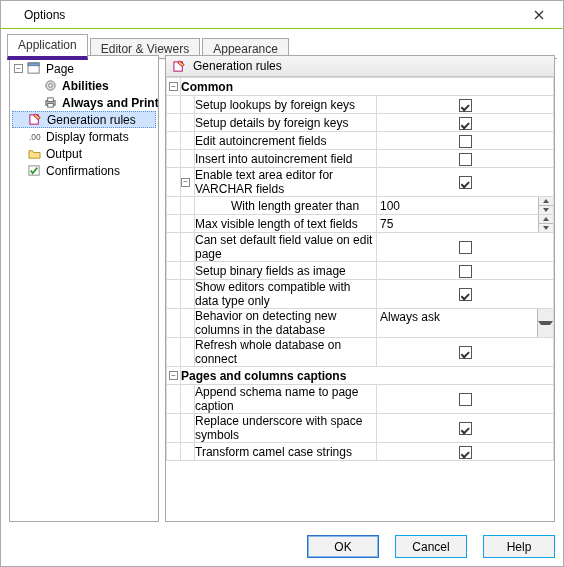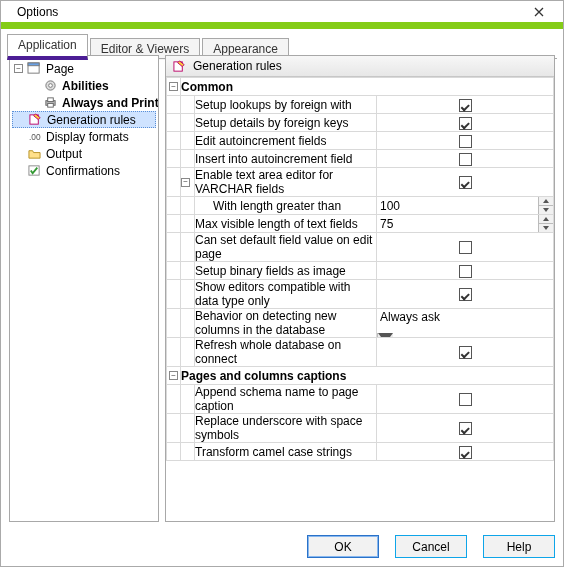--- a/index.html
+++ b/index.html
@@ -10,23 +10,23 @@
     color: #000;
     background: #fff;
     width: 564px; height: 567px;
     position: relative;
     border: 1px solid #aaa;
   }
   
   .titlebar {
     height: 28px;
     display: flex; align-items: center;
-    padding: 0 6px 0 16px;
+    padding: 0 6px 0 23px;
     background: #fff;
-    border-bottom: 7px solid #84cc16;
+    border-bottom: 1px solid #84cc16;
   }
   .titlebar .title { flex:1; font-size:12px; }
   .titlebar .close {
     width: 36px; height: 20px;
     display:flex; align-items:center; justify-content:center;
     color:#333;
   }
   
   .tabs {
     display:flex; align-items:flex-end;
@@ -144,21 +144,21 @@
     border-left:1px solid #bbb;
   }
   .spin .btns div {
     flex:1; background:#f1f1f1; border-bottom:1px solid #bbb;
     display:flex; align-items:center; justify-content:center;
   }
   .spin .btns div:last-child { border-bottom:none; }
   .tri { width:0;height:0;border-left:3px solid transparent;border-right:3px solid transparent;}
   .tri.up{border-bottom:4px solid #555;}
   .tri.dn{border-top:4px solid #555;}
-  .combo { display:flex; height:100%;flex-direction:column; }
+  .combo { display:flex; height:100%; }
   .combo span { flex:1; padding:0 3px; line-height:17px; }
   .combo .dd {
     width:16px; background:#eee; border-left:1px solid #bbb;
     display:flex; align-items:center; justify-content:center;
   }
   
   .btnbar {
     position:absolute; left:8px; right:8px; bottom:8px;
     display:flex; justify-content:flex-end; gap:16px;
     padding-top:4px;
@@ -285,21 +285,21 @@
             <tr class="section">
               <td class="tg">
                 <span class="toggle">−</span>
               </td>
               <td class="label" colspan="3">Common</td>
             </tr>
 
         <tr>
               <td class="indent"></td>
               <td class="indent"></td>
-              <td class="label">Setup lookups by foreign with</td>
+              <td class="label">Setup lookups by foreign keys</td>
               <td class="val chkcell"><span class="chk checked"></span></td>
             </tr>
         <tr>
               <td class="indent"></td>
               <td class="indent"></td>
               <td class="label">Setup details by foreign keys</td>
               <td class="val chkcell"><span class="chk checked"></span></td>
             </tr>
         <tr>
               <td class="indent"></td>
@@ -317,21 +317,21 @@
               <td class="indent"></td>
               <td class="tg">
                 <span class="toggle">−</span>
               </td>
               <td class="label">Enable text area editor for VARCHAR fields</td>
               <td class="val chkcell"><span class="chk checked"></span></td>
             </tr>
         <tr>
               <td class="indent"></td>
               <td class="indent"></td>
-              <td class="label" style="padding-left:18px">With length greater than</td>
+              <td class="label" style="padding-left:36px">With length greater than</td>
               <td class="val">
                 <div class="spin">
                   <input value="100" style="">
                   <div class="btns">
                     <div>
                       <span class="tri up"></span>
                     </div>
                     <div>
                       <span class="tri dn"></span>
                     </div>

